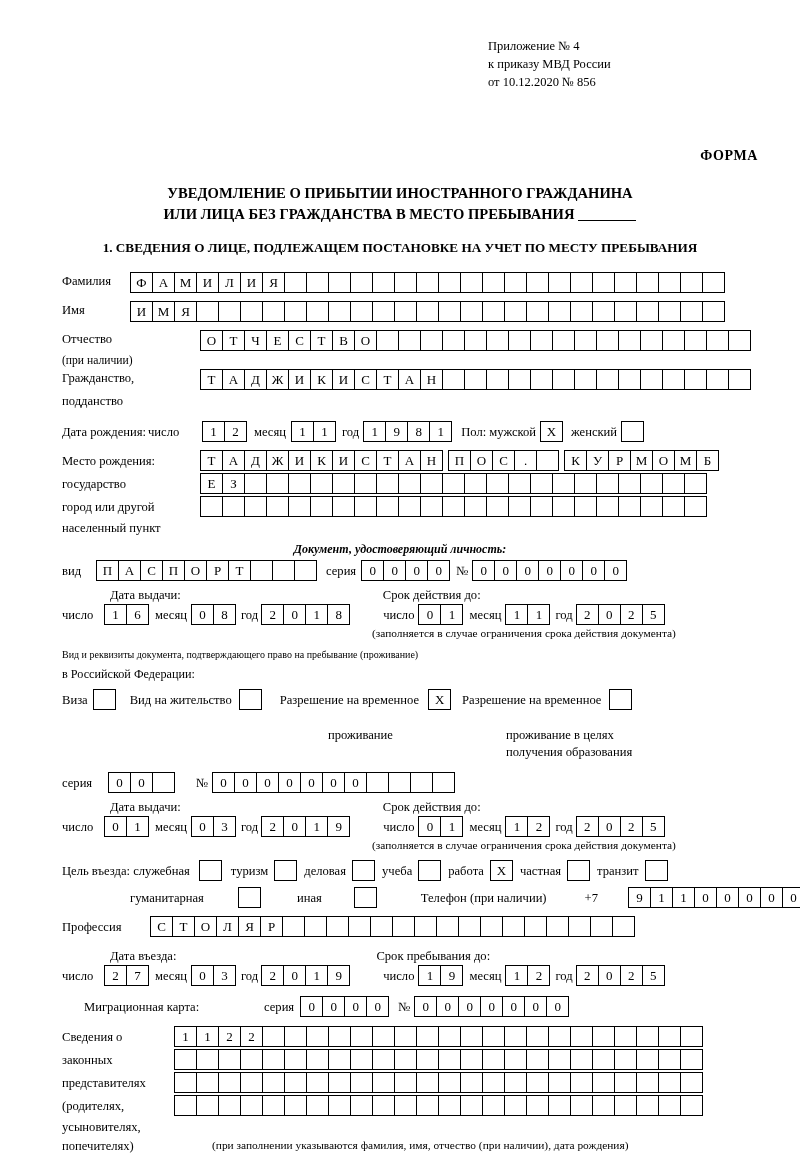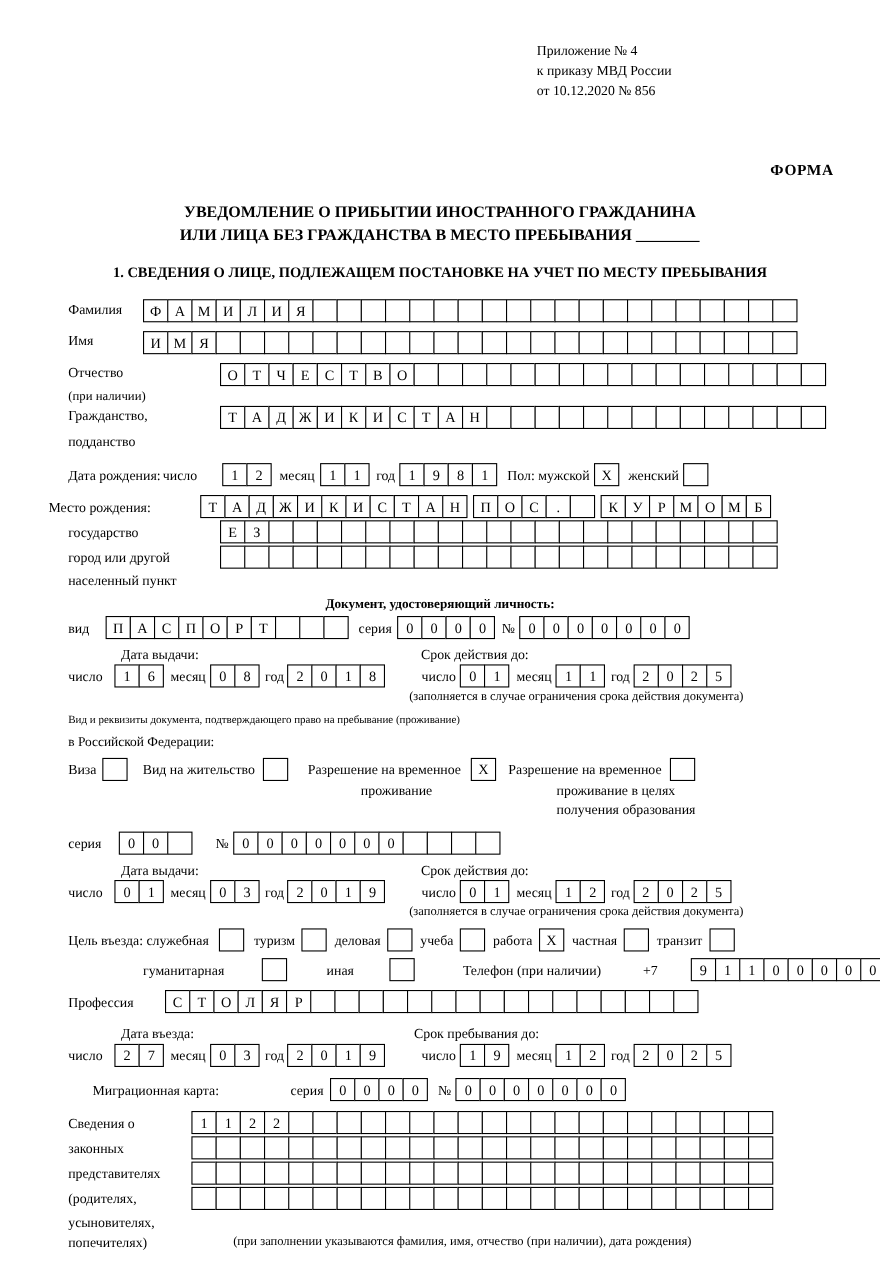--- a/index.html
+++ b/index.html
@@ -111,21 +111,21 @@
     border: 1px solid #000;
     text-align: center;
     line-height: 19px;
     font-size: 13px;
     background: #fff;
   }
 
   .small {
     font-size: 11.6px;
   }
-  .bold { font-weight: bold; }
+  .bold { font-weight: bold; font-style: italic; }
 
   .note {
     font-size: 11.4px;
   }
 </style>
 </head>
 <body>
 
 <div class="page">
 
@@ -300,21 +300,21 @@
           <div class="bx">9</div>
           <div class="bx">8</div>
           <div class="bx">1</div>
         </div>
       <div class="lbl" style="padding:2px 4px 0 10px;">Пол: мужской</div>
       <div class="tick" id="sex-male">X</div>
       <div class="lbl" style="padding:2px 4px 0 8px;">женский</div>
       <div class="tick" id="sex-female"></div>
     </div>
 
-    <div class="row cellline" style="margin-left:44px;margin-top:8px;">
+    <div class="row cellline" style="margin-left:62px;margin-top:8px;">
       <div class="lbl" style="width:138px;">Место рождения:</div>
       <div class="boxes" id="birthplace-1">
           <div class="bx">Т</div>
           <div class="bx">А</div>
           <div class="bx">Д</div>
           <div class="bx">Ж</div>
           <div class="bx">И</div>
           <div class="bx">К</div>
           <div class="bx">И</div>
           <div class="bx">С</div>
@@ -492,21 +492,21 @@
     <div class="row cellline" style="margin-left:62px;margin-top:7px;">
       <div class="lbl">Виза</div>
       <div class="tick" style="margin-left:5px;"></div>
       <div class="lbl" style="padding-left:14px;">Вид на жительство</div>
       <div class="tick" style="margin-left:7px;"></div>
       <div class="lbl" style="padding-left:18px;">Разрешение на временное</div>
       <div class="tick" style="margin-left:9px;">X</div>
       <div class="lbl" style="padding-left:11px;">Разрешение на временное</div>
       <div class="tick" style="margin-left:8px;"></div>
     </div>
-    <div class="row" style="margin-left:328px;margin-top:2px;">
+    <div class="row" style="margin-left:328px;margin-top:18px;">
       <div style="width:178px;">проживание</div>
       <div>проживание в целях</div>
     </div>
     <div class="row" style="margin-left:506px;margin-top:2px;">
       <div>получения образования</div>
     </div>
 
     <div class="row cellline" style="margin-left:62px;margin-top:12px;">
       <div class="lbl" style="width:46px;">серия</div>
       <div class="boxes" id="permit-series">

